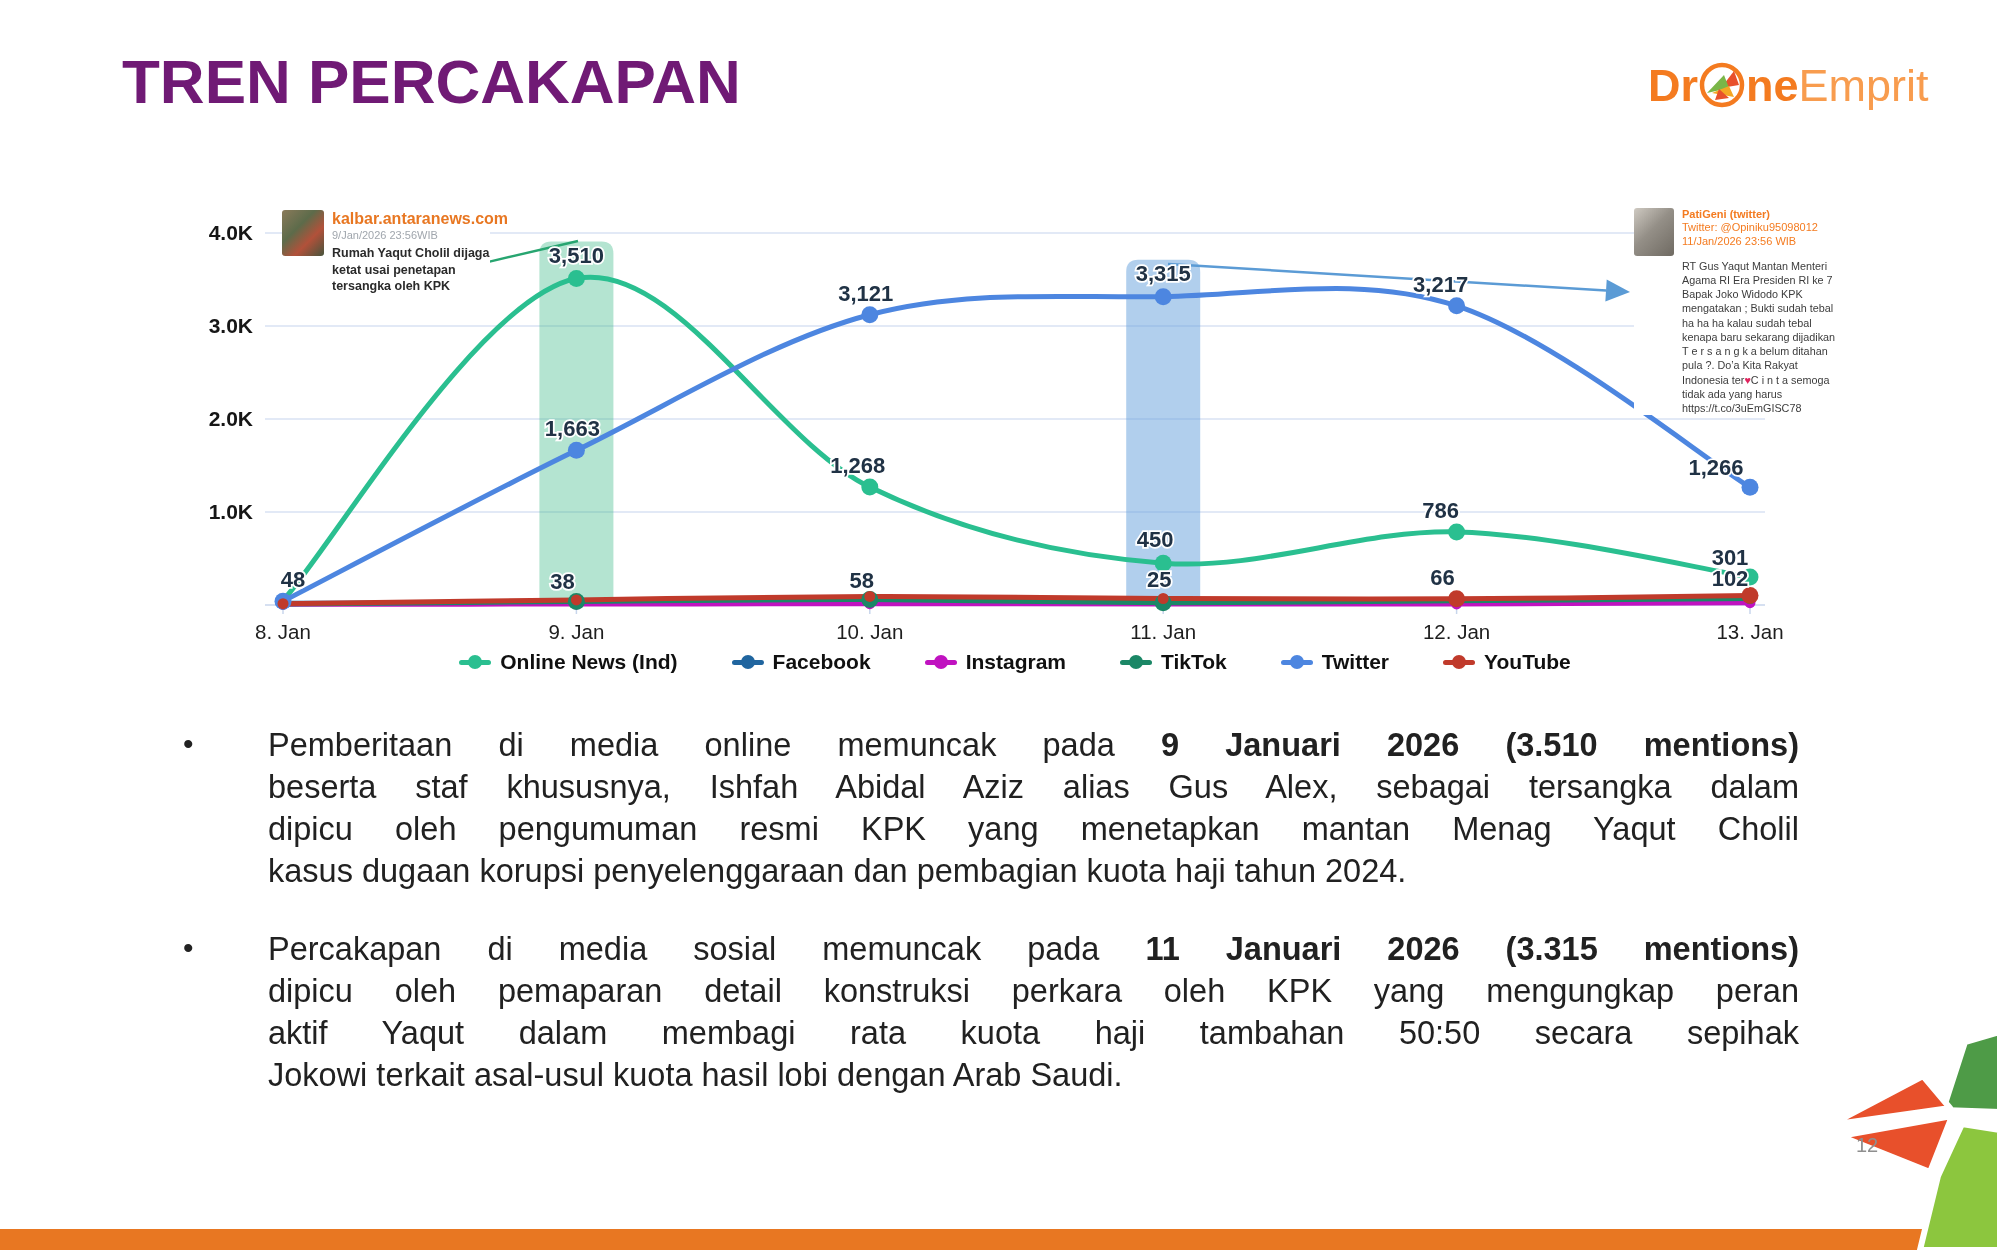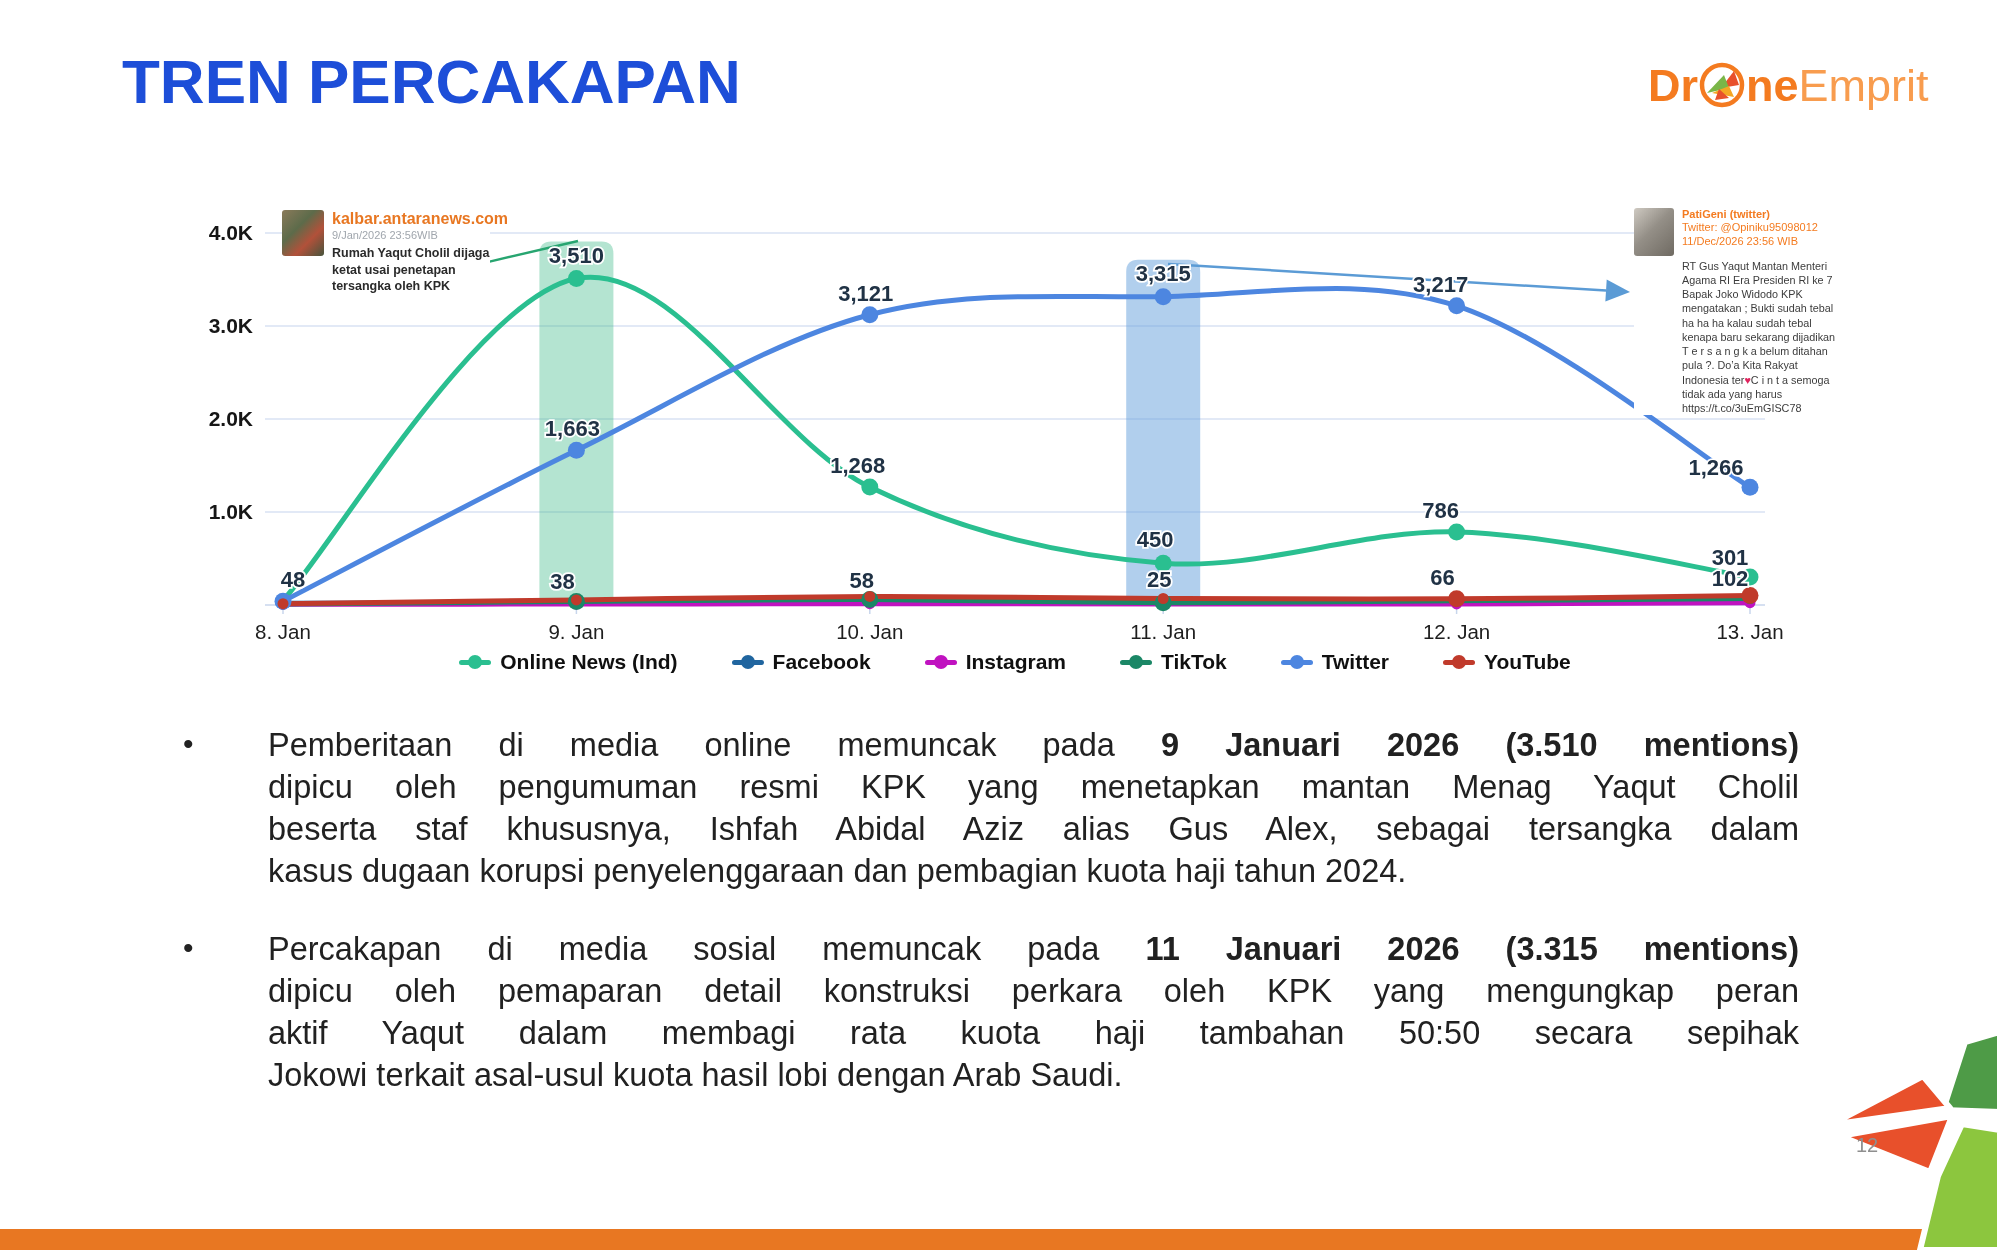--- a/index.html
+++ b/index.html
@@ -1,18 +1,18 @@
 <!DOCTYPE html>
 <html><head>
 <meta charset="utf-8">
 <style>
   html,body{margin:0;padding:0;background:#e9e9e9;}
   .slide{position:relative;width:2000px;height:1250px;background:#ffffff;overflow:hidden;
          font-family:"Liberation Sans",sans-serif;}
-  .title{position:absolute;left:122px;top:46px;font-size:62px;font-weight:700;color:#1d4ed8;z-index:2;}
+  .title{position:absolute;left:122px;top:46px;font-size:62px;font-weight:700;color:#701a75;z-index:2;}
   
   .logo{position:absolute;left:1648px;top:62px;display:flex;align-items:center;z-index:2;
         font-size:45px;font-weight:700;color:#f47b20;line-height:1;}
   .logo .ring{width:46px;height:46px;margin:0 1px;position:relative;flex:none;}
   .logo .light{font-weight:400;color:#f89c4e;}
   
   .chart-svg{position:absolute;left:0;top:0;z-index:1;}
   .ytick{font-size:21px;font-weight:600;fill:#161616;}
   .xtick{font-size:20.5px;fill:#1e1e1e;}
   .dlabel{font-size:22px;font-weight:700;fill:#203245;paint-order:stroke;stroke:#ffffff;stroke-width:3.5px;}
@@ -201,21 +201,21 @@
       <div class="date">9/Jan/2026 23:56WIB</div>
       <div class="headline">Rumah Yaqut Cholil dijaga ketat usai penetapan tersangka oleh KPK</div>
     </div>
   </div>
 
   <div class="card tweet-card">
     <div class="avatar"></div>
     <div class="col">
       <div class="tname">PatiGeni (twitter)</div>
       <div class="tmeta">Twitter: @Opiniku95098012</div>
-      <div class="tmeta">11/Dec/2026 23:56 WIB</div>
+      <div class="tmeta">11/Jan/2026 23:56 WIB</div>
       <div class="tbody"><span>RT Gus Yaqut Mantan Menteri Agama RI Era Presiden RI ke 7 Bapak Joko Widodo KPK mengatakan ; Bukti sudah tebal ha ha ha kalau sudah tebal kenapa baru sekarang dijadikan T e r s a n g k a belum ditahan pula ?. Do’a Kita Rakyat Indonesia ter</span><span class="heart">♥</span><span>C i n t a semoga tidak ada yang harus https://t.co/3uEmGISC78</span></div>
     </div>
   </div>
 
   <div id="legend" class="legend">
       <div class="legend-item">
         <span class="legend-marker" style="background: rgb(42, 191, 144);">
           <span class="legend-dot" style="background: rgb(42, 191, 144);"></span>
         </span>
         <span>Online News (Ind)</span>
@@ -250,22 +250,22 @@
         </span>
         <span>YouTube</span>
       </div>
     </div>
 
   <div id="bullets" class="bullets">
       <div class="bullet-item">
         <span class="bullet-dot">•</span>
         <div class="bullet-text">
           <div class="bullet-line"><span>Pemberitaan di media online memuncak pada </span><span style="font-weight: 700;">9 Januari 2026 (3.510 mentions)</span></div>
+          <div class="bullet-line"><span>beserta staf khususnya, Ishfah Abidal Aziz alias Gus Alex, sebagai tersangka dalam</span></div>
           <div class="bullet-line"><span>dipicu oleh pengumuman resmi KPK yang menetapkan mantan Menag Yaqut Cholil</span></div>
-          <div class="bullet-line"><span>beserta staf khususnya, Ishfah Abidal Aziz alias Gus Alex, sebagai tersangka dalam</span></div>
           <div class="bullet-line last"><span>kasus dugaan korupsi penyelenggaraan dan pembagian kuota haji tahun 2024.</span></div>
         </div>
       </div>
       <div class="bullet-item">
         <span class="bullet-dot">•</span>
         <div class="bullet-text">
           <div class="bullet-line"><span>Percakapan di media sosial memuncak pada </span><span style="font-weight: 700;">11 Januari 2026 (3.315 mentions)</span></div>
           <div class="bullet-line"><span>dipicu oleh pemaparan detail konstruksi perkara oleh KPK yang mengungkap peran</span></div>
           <div class="bullet-line"><span>aktif Yaqut dalam membagi rata kuota haji tambahan 50:50 secara sepihak</span></div>
           <div class="bullet-line last"><span>Jokowi terkait asal-usul kuota hasil lobi dengan Arab Saudi.</span></div>

